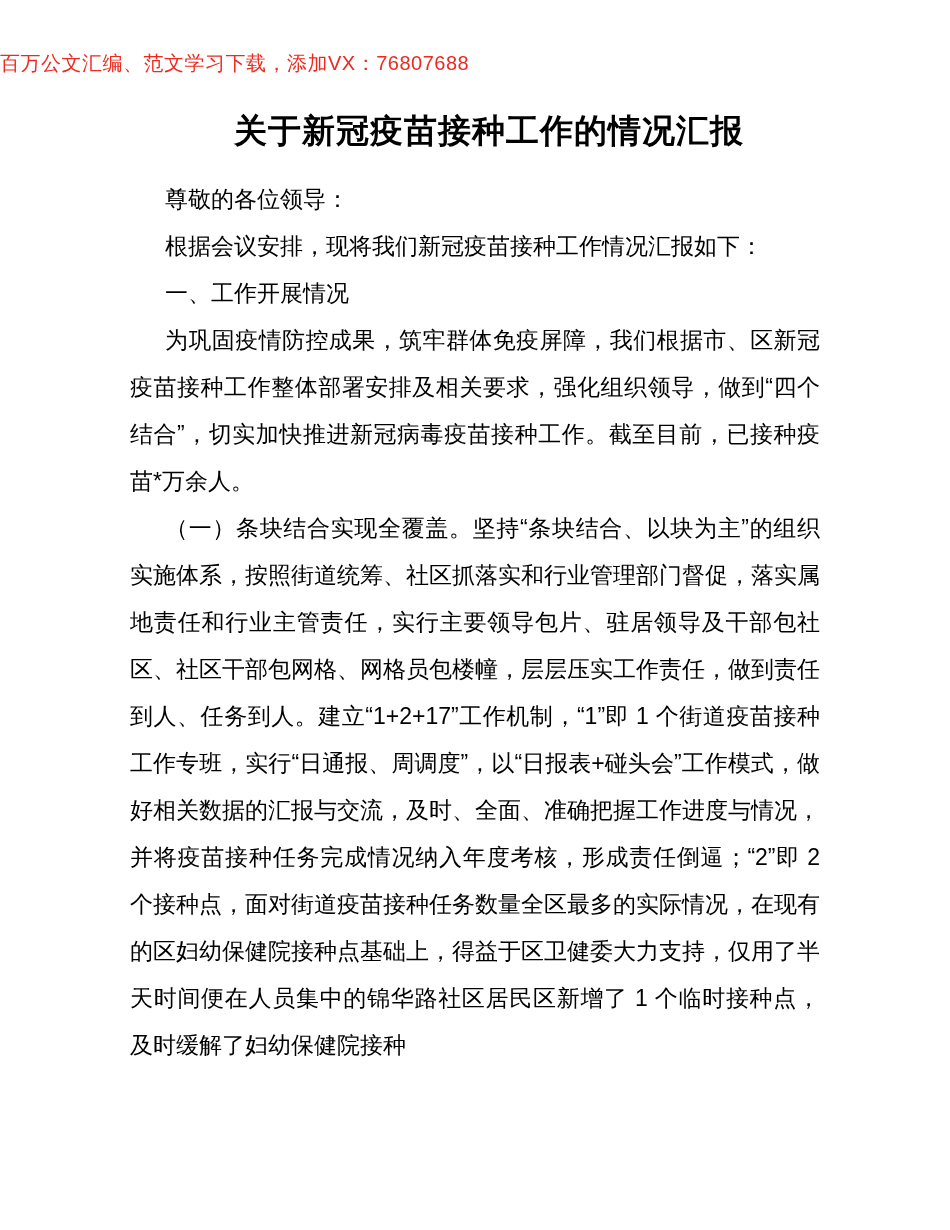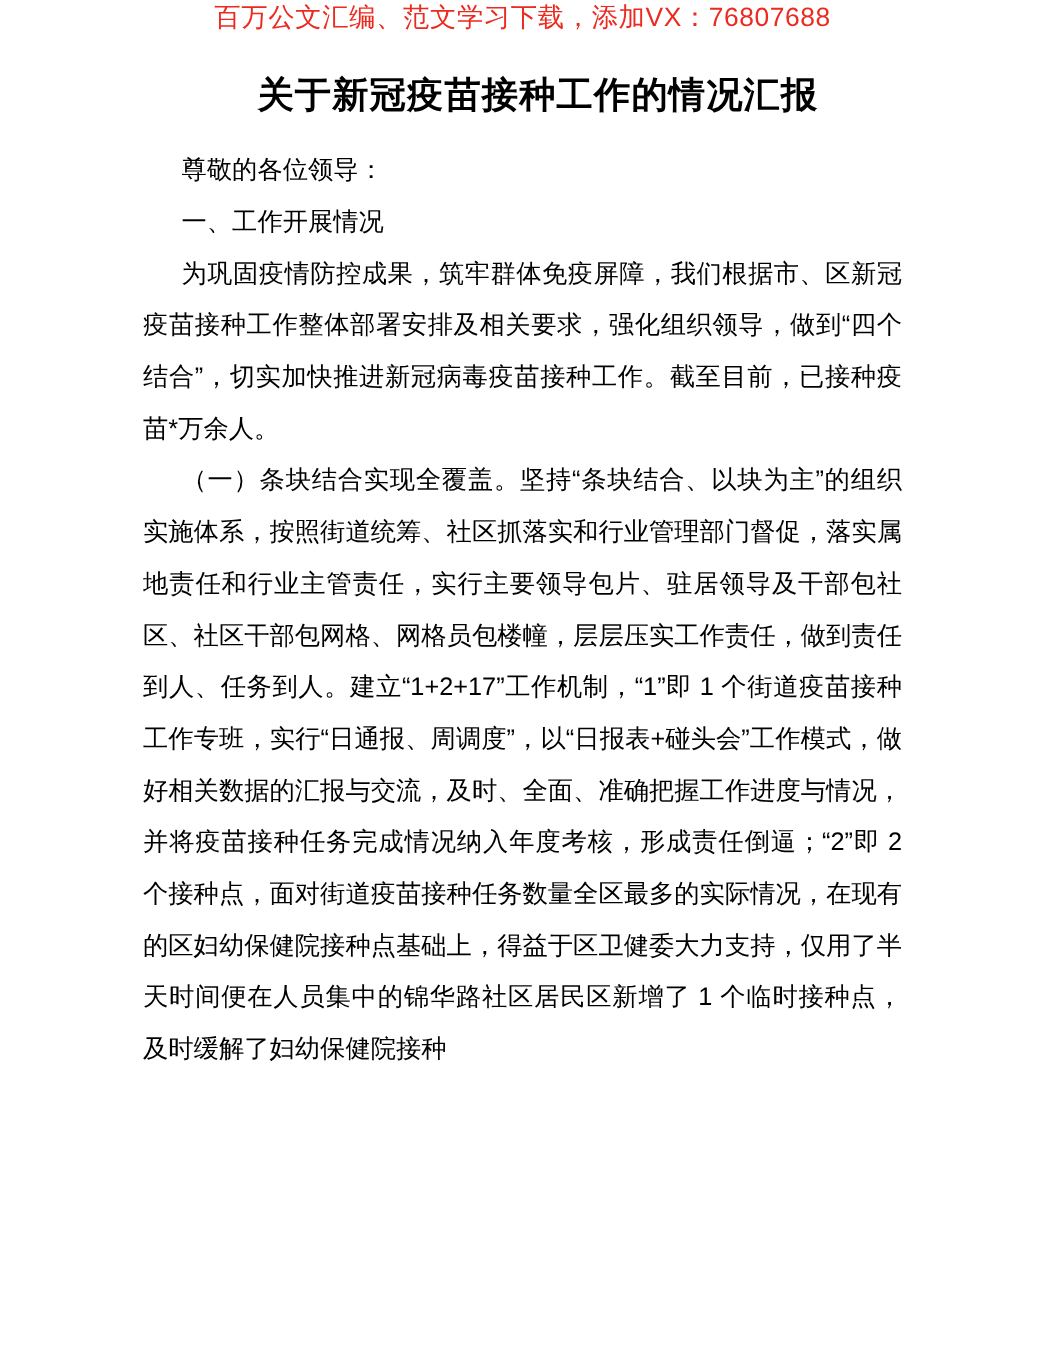--- a/index.html
+++ b/index.html
@@ -15,22 +15,22 @@
     color: #000000;
     overflow: hidden;
   }
   .page {
     position: relative;
     width: 950px;
     height: 1230px;
     background: #ffffff;
   }
   .promo {
-    text-align: center;
-    font-size: 24px;
+    padding-top: 50px;
+    font-size: 20px;
     letter-spacing: 0.5px;
     font-weight: 400;
   }
   .doc-title {
     margin: 32px 0 0 0;
     text-align: center;
     font-size: 33px;
     font-weight: 700;
     color: #000000;
     letter-spacing: 1px;
@@ -52,17 +52,18 @@
   }
 </style>
 </head>
 <body>
 
 <div class="page">
   <div class="promo" style="color: rgb(236, 42, 31);">百万公文汇编、范文学习下载，添加VX：76807688</div>
   <h1 class="doc-title">关于新冠疫苗接种工作的情况汇报</h1>
   <div class="doc-body">
       <p class="para">尊敬的各位领导：</p>
+      <p class="para">根据会议安排，现将我们新冠疫苗接种工作情况汇报如下：</p>
       <p class="para">一、工作开展情况</p>
       <p class="para">为巩固疫情防控成果，筑牢群体免疫屏障，我们根据市、区新冠疫苗接种工作整体部署安排及相关要求，强化组织领导，做到“四个结合”，切实加快推进新冠病毒疫苗接种工作。截至目前，已接种疫苗*万余人。</p>
       <p class="para">（一）条块结合实现全覆盖。坚持“条块结合、以块为主”的组织实施体系，按照街道统筹、社区抓落实和行业管理部门督促，落实属地责任和行业主管责任，实行主要领导包片、驻居领导及干部包社区、社区干部包网格、网格员包楼幢，层层压实工作责任，做到责任到人、任务到人。建立“1+2+17”工作机制，“1”即 1 个街道疫苗接种工作专班，实行“日通报、周调度”，以“日报表+碰头会”工作模式，做好相关数据的汇报与交流，及时、全面、准确把握工作进度与情况，并将疫苗接种任务完成情况纳入年度考核，形成责任倒逼；“2”即 2 个接种点，面对街道疫苗接种任务数量全区最多的实际情况，在现有的区妇幼保健院接种点基础上，得益于区卫健委大力支持，仅用了半天时间便在人员集中的锦华路社区居民区新增了 1 个临时接种点，及时缓解了妇幼保健院接种</p>
     </div>
 </div>
 
 </body></html>

